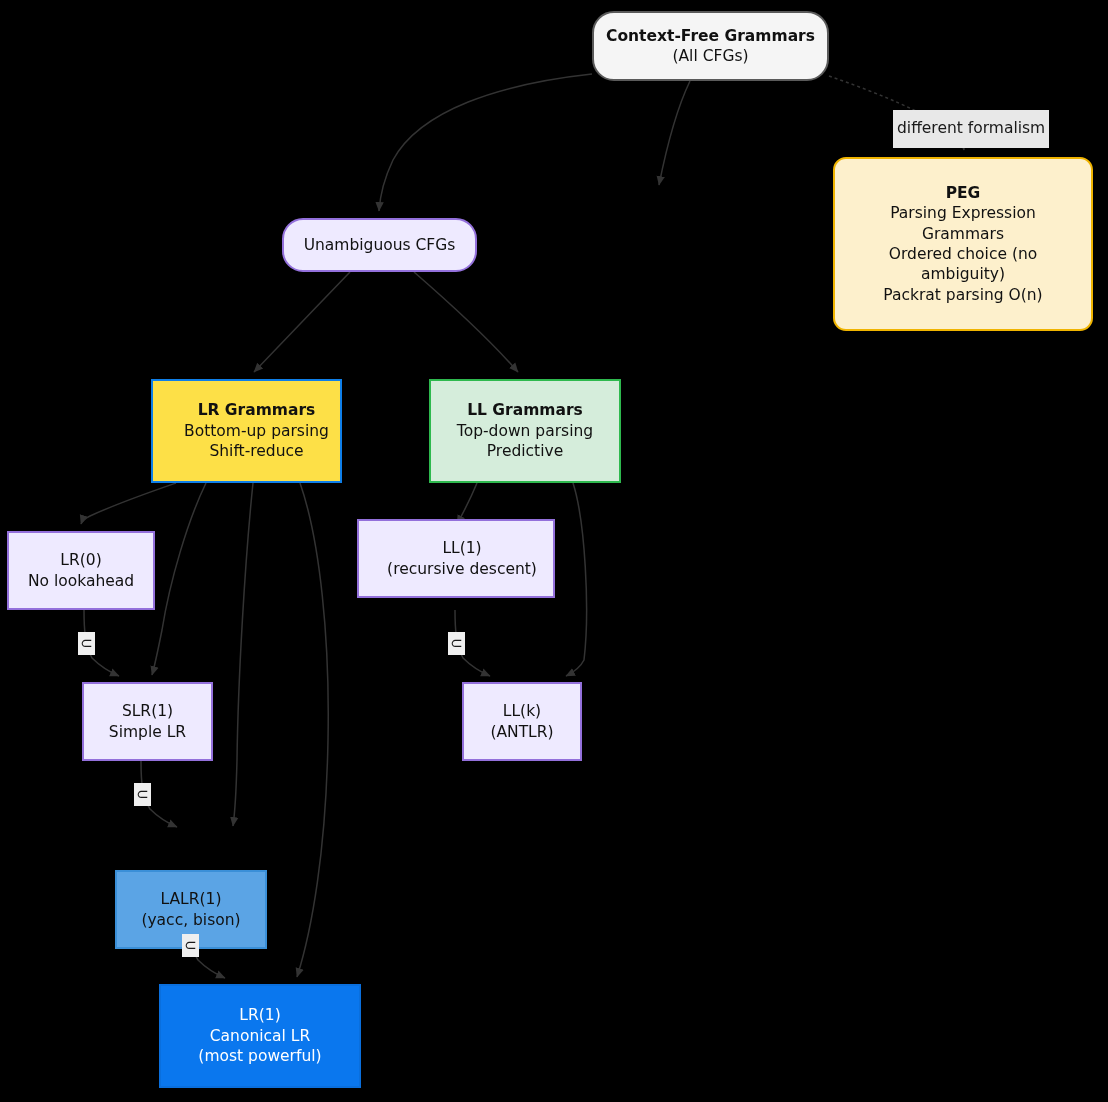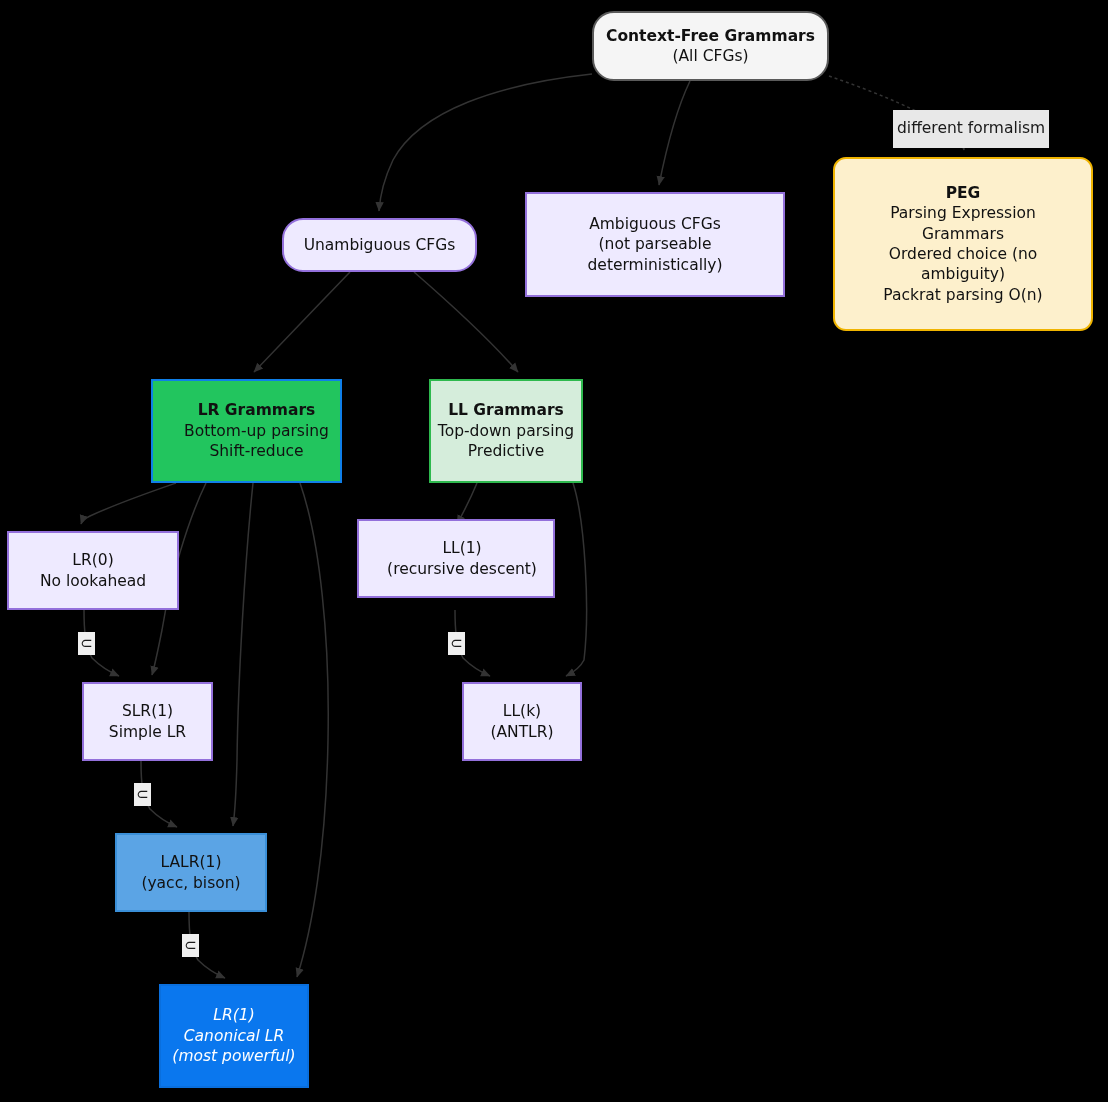--- a/index.html
+++ b/index.html
@@ -41,23 +41,23 @@
     z-index: 5;
   }
   .node .ttl {
     font-weight: bold;
   }
   .node .ln { white-space: nowrap; }
 
   .n-root   { background: #f5f5f5; border-color: #5a5a5a; border-radius: 22px; }
   .n-purple { background: #eeeaff; border-color: #9370db; }
   .n-peg    { background: #fdf0cc; border-color: #f0b400; }
-  .n-lr     { background: #22c55e; border-color: #0f7fe8; padding-left: 20px; }
+  .n-lr     { background: #fde047; border-color: #0f7fe8; padding-left: 20px; }
   .n-ll     { background: #d5eddb; border-color: #2eb94e; }
-  .n-lalr   { background: #5ba4e5; border-color: #3a8fd8; }
+  .n-lalr   { background: #5ba4e5; border-color: #3a8fd8; margin-top: 37px; }
   .n-lr1    { background: #0a77ee; border-color: #0a6fdd; color: #ffffff; }
 
   .elabel {
     position: absolute;
     background: #ededed;
     color: #1a1a1a;
     font-size: 13px;
     line-height: 1;
     padding: 2px 3px;
     z-index: 6;
@@ -122,48 +122,43 @@
 
   <div class="node n-root" style="left:592px; top:11px; width:237px; height:70px;">
     <div class="ln ttl">Context-Free Grammars</div>
     <div class="ln">(All CFGs)</div>
   </div>
 
   <div class="node n-purple" style="left:282px; top:218px; width:195px; height:54px;border-radius:21px;">
     <div class="ln">Unambiguous CFGs</div>
   </div>
 
-  <div class="node n-purple" style="left:525px; top:192px; width:260px; height:105px;">
-    <div class="ln">Ambiguous CFGs</div>
-    <div class="ln">(not parseable</div>
-    <div class="ln">deterministically)</div>
-  </div>
 
   <div class="node n-peg" style="left:833px; top:157px; width:260px; height:174px;border-radius:13px;">
     <div class="ln ttl">PEG</div>
     <div class="ln">Parsing Expression</div>
     <div class="ln">Grammars</div>
     <div class="ln">Ordered choice (no</div>
     <div class="ln">ambiguity)</div>
     <div class="ln">Packrat parsing O(n)</div>
   </div>
 
   <div class="node n-lr" style="left:151px; top:379px; width:191px; height:104px;">
     <div class="ln ttl">LR Grammars</div>
     <div class="ln">Bottom-up parsing</div>
     <div class="ln">Shift-reduce</div>
   </div>
 
-  <div class="node n-ll" style="left:429px; top:379px; width:154px; height:104px;">
+  <div class="node n-ll" style="left:429px; top:379px; width:192px; height:104px;">
     <div class="ln ttl">LL Grammars</div>
     <div class="ln">Top-down parsing</div>
     <div class="ln">Predictive</div>
   </div>
 
-  <div class="node n-purple" style="left:7px; top:531px; width:172px; height:79px;">
+  <div class="node n-purple" style="left:7px; top:531px; width:148px; height:79px;">
     <div class="ln">LR(0)</div>
     <div class="ln">No lookahead</div>
   </div>
 
   <div class="node n-purple" style="left:357px; top:519px; width:198px; height:79px;padding-left:12px;">
     <div class="ln">LL(1)</div>
     <div class="ln">(recursive descent)</div>
   </div>
 
   <div class="node n-purple" style="left:82px; top:682px; width:131px; height:79px;">
@@ -174,21 +169,21 @@
   <div class="node n-purple" style="left:462px; top:682px; width:120px; height:79px;">
     <div class="ln">LL(k)</div>
     <div class="ln">(ANTLR)</div>
   </div>
 
   <div class="node n-lalr" style="left:115px; top:833px; width:152px; height:79px;">
     <div class="ln">LALR(1)</div>
     <div class="ln">(yacc, bison)</div>
   </div>
 
-  <div class="node n-lr1" style="left:159px; top:984px; width:150px; height:104px;font-style:italic;">
+  <div class="node n-lr1" style="left:159px; top:984px; width:202px; height:104px;">
     <div class="ln">LR(1)</div>
     <div class="ln">Canonical LR</div>
     <div class="ln">(most powerful)</div>
   </div>
 
   <div class="elabel form" style="left:893px; top:110px;">different formalism</div>
 
   <div class="elabel sub" style="left:78px; top:632px;">⊂</div>
 
   <div class="elabel sub" style="left:448px; top:632px;">⊂</div>

